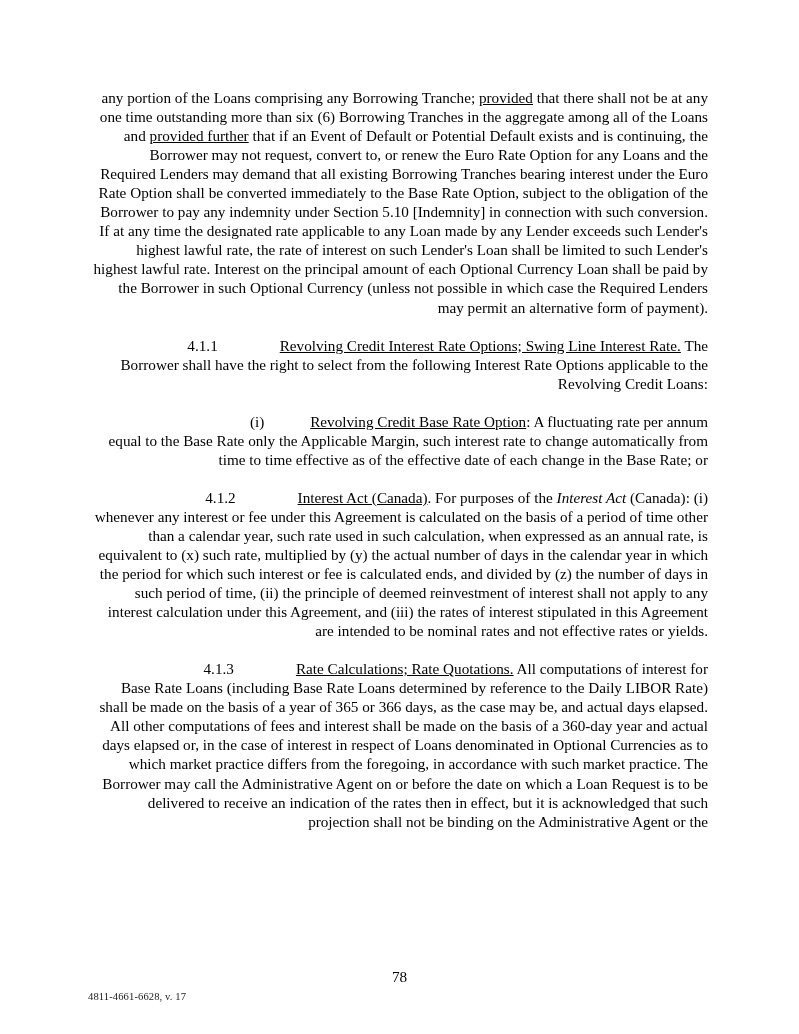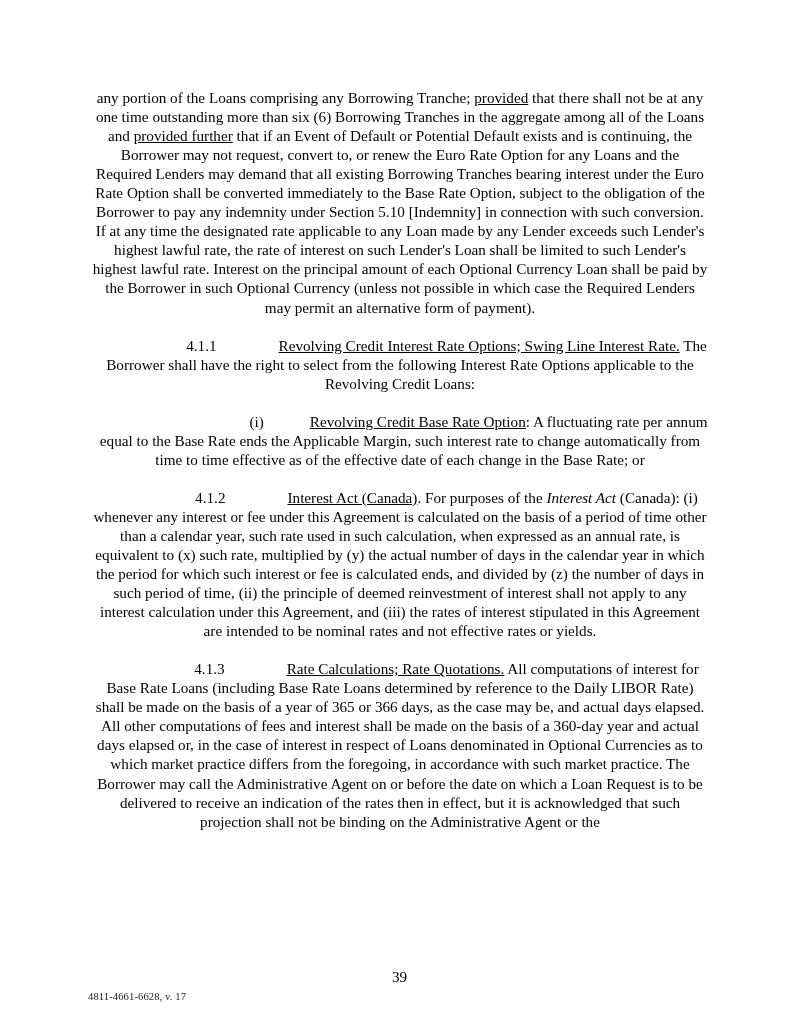--- a/index.html
+++ b/index.html
@@ -19,21 +19,21 @@
   .body-area {
     position: absolute;
     left: 92px;
     top: 88px;
     width: 616px;
   }
   p.para {
     margin: 0 0 19px 0;
     font-size: 15.2px;
     line-height: 19.05px;
-    text-align: center;
+    text-align: right;
     white-space: normal;
     text-indent: 0;
   }
   p.para:last-child { margin-bottom: 12px; }
 
   
   .tab-sec   { display: inline-block; width: 93px; }
   .tab-after { display: inline-block; width: 62px; }
   .tab-rom   { display: inline-block; width: 157px; }
   .tab-rom-after { display: inline-block; width: 46px; }
@@ -68,26 +68,26 @@
 <body>
 
 <div class="page">
 
   <div class="body-area">
 
     <p class="para"><span>any portion of the Loans comprising any Borrowing Tranche; </span><span class="u">provided</span><span> that there shall not be at any one time outstanding more than six (6) Borrowing Tranches in the aggregate among all of the Loans and </span><span class="u">provided further</span><span> that if an Event of Default or Potential Default exists and is continuing, the Borrower may not request, convert to, or renew the Euro Rate Option for any Loans and the Required Lenders may demand that all existing Borrowing Tranches bearing interest under the Euro Rate Option shall be converted immediately to the Base Rate Option, subject to the obligation of the Borrower to pay any indemnity under Section 5.10 [Indemnity] in connection with such conversion.  If at any time the designated rate applicable to any Loan made by any Lender exceeds such Lender's highest lawful rate, the rate of interest on such Lender's Loan shall be limited to such Lender's highest lawful rate.  Interest on the principal amount of each Optional Currency Loan shall be paid by the Borrower in such Optional Currency (unless not possible in which case the Required Lenders may permit an alternative form of payment).</span></p>
 
     <p class="para"><span class="tab-sec"></span><span>4.1.1</span><span class="tab-after"></span><span class="u">Revolving Credit Interest Rate Options; Swing Line Interest Rate.</span><span>  The Borrower shall have the right to select from the following Interest Rate Options applicable to the Revolving Credit Loans:</span></p>
 
-    <p class="para"><span class="tab-rom"></span><span>(i)</span><span class="tab-rom-after"></span><span class="u">Revolving Credit Base Rate Option</span><span>:  A fluctuating rate per annum equal to the Base Rate ends the Applicable Margin, such interest rate to change automatically from time to time effective as of the effective date of each change in the Base Rate; or</span></p>
+    <p class="para"><span class="tab-rom"></span><span>(i)</span><span class="tab-rom-after"></span><span class="u">Revolving Credit Base Rate Option</span><span>:  A fluctuating rate per annum equal to the Base Rate only the Applicable Margin, such interest rate to change automatically from time to time effective as of the effective date of each change in the Base Rate; or</span></p>
 
 
 
     <p class="para"><span class="tab-sec"></span><span>4.1.2</span><span class="tab-after"></span><span class="u">Interest Act (Canada)</span><span>.  For purposes of the </span><span class="i">Interest Act</span><span> (Canada): (i) whenever any interest or fee under this Agreement is calculated on the basis of a period of time other than a calendar year, such rate used in such calculation, when expressed as an annual rate, is equivalent to (x) such rate, multiplied by (y) the actual number of days in the calendar year in which the period for which such interest or fee is calculated ends, and divided by (z) the number of days in such period of time, (ii) the principle of deemed reinvestment of interest shall not apply to any interest calculation under this Agreement, and (iii) the rates of interest stipulated in this Agreement are intended to be nominal rates and not effective rates or yields.</span></p>
 
     <p class="para"><span class="tab-sec"></span><span>4.1.3</span><span class="tab-after"></span><span class="u">Rate Calculations; Rate Quotations.</span><span>  All computations of interest for Base Rate Loans (including Base Rate Loans determined by reference to the Daily LIBOR Rate) shall be made on the basis of a year of 365 or 366 days, as the case may be, and actual days elapsed. All other computations of fees and interest shall be made on the basis of a 360-day year and actual days elapsed or, in the case of interest in respect of Loans denominated in Optional Currencies as to which market practice differs from the foregoing, in accordance with such market practice.  The Borrower may call the Administrative Agent on or before the date on which a Loan Request is to be delivered to receive an indication of the rates then in effect, but it is acknowledged that such projection shall not be binding on the Administrative Agent or the</span></p>
 
   </div>
 
-  <div class="page-number">39</div>
+  <div class="page-number">78</div>
   <div class="doc-id">4811-4661-6628, v. 17</div>
 
 </div>
 
 </body></html>

